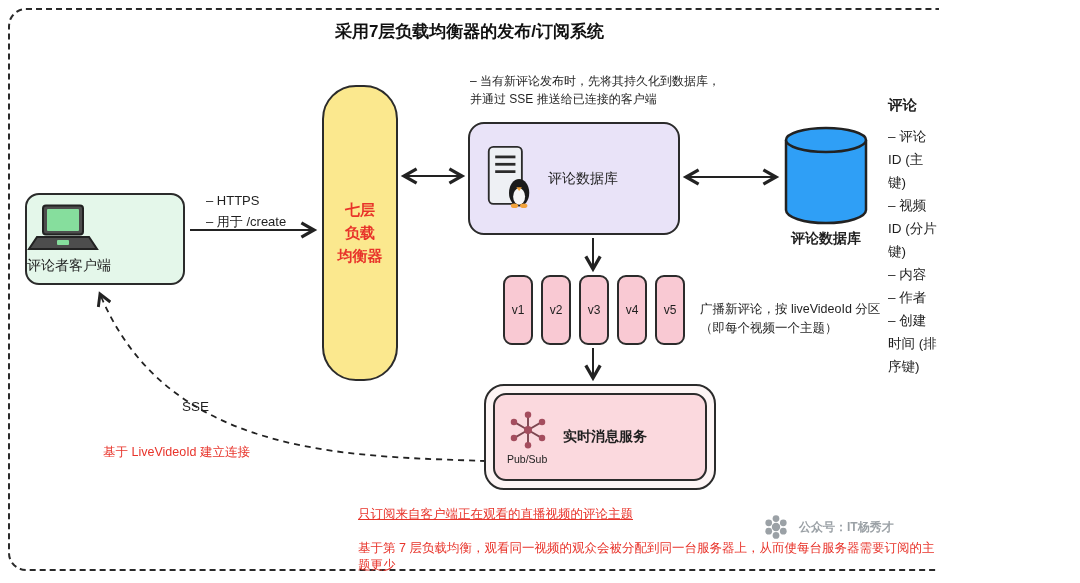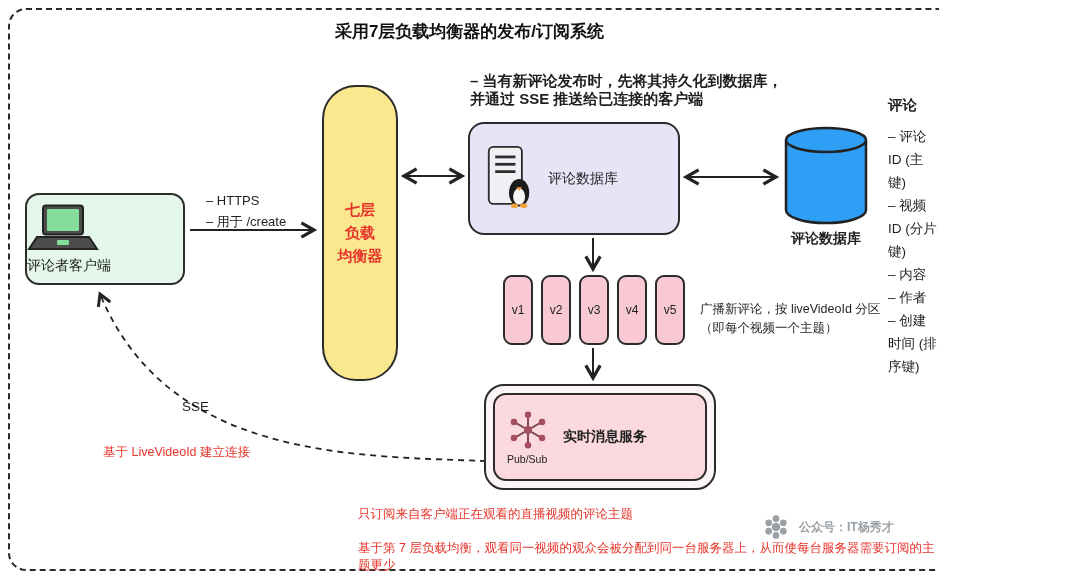--- a/index.html
+++ b/index.html
@@ -26,21 +26,21 @@
 
   .https-note{position:absolute;left:206px;top:190px;font-size:13px;line-height:21px;}
 
   .lb{
     position:absolute;left:322px;top:85px;width:76px;height:296px;
     background:#fbe88e;border:2.5px solid #2b2b2b;border-radius:34px;box-sizing:border-box;
     display:flex;flex-direction:column;align-items:center;justify-content:center;gap:4px;
   }
   .lb span{color:#e8332a;font-size:15px;font-weight:bold;}
 
-  .service-note{position:absolute;left:470px;top:72px;font-size:15px;line-height:18px;font-weight:bold;}
+  .service-note{position:absolute;left:470px;top:72px;font-size:12px;line-height:18px;}
   .service-box{
     position:absolute;left:468px;top:122px;width:212px;height:113px;
     background:#e9e3f8;border:2px solid #2b2b2b;border-radius:16px;box-sizing:border-box;
     display:flex;align-items:center;padding:0 16px;gap:16px;
   }
   .service-box .node-label{font-size:14px;}
 
   .db-cyl{position:absolute;left:784px;top:126px;}
   .db-label{position:absolute;left:770px;top:230px;width:112px;text-align:center;font-size:14px;font-weight:bold;}
 
@@ -65,21 +65,21 @@
     background:#fbd9de;border:2px solid #2b2b2b;border-radius:13px;
     display:flex;align-items:center;padding:0 12px;gap:14px;
   }
   .hub-col{display:flex;flex-direction:column;gap:2px;}
   .hub-sub{font-size:10.5px;color:#222;}
   .pubsub-inner .node-label{font-size:14px;font-weight:bold;}
 
   .sse-label{position:absolute;left:182px;top:399px;font-size:13.5px;}
   .red-note{color:#e8332a;font-size:12.5px;position:absolute;}
   .sse-red{left:103px;top:444px;}
-  .foot1{left:358px;top:506px;}
+  .foot1{left:358px;top:506px;text-decoration:underline;}
   .foot2{left:358px;top:540px;}
 
   .watermark{
     position:absolute;left:762px;top:513px;display:flex;align-items:center;gap:9px;
     color:#9ba1a6;font-size:12px;font-weight:bold;
   }
 </style>
 </head>
 <body>
 

